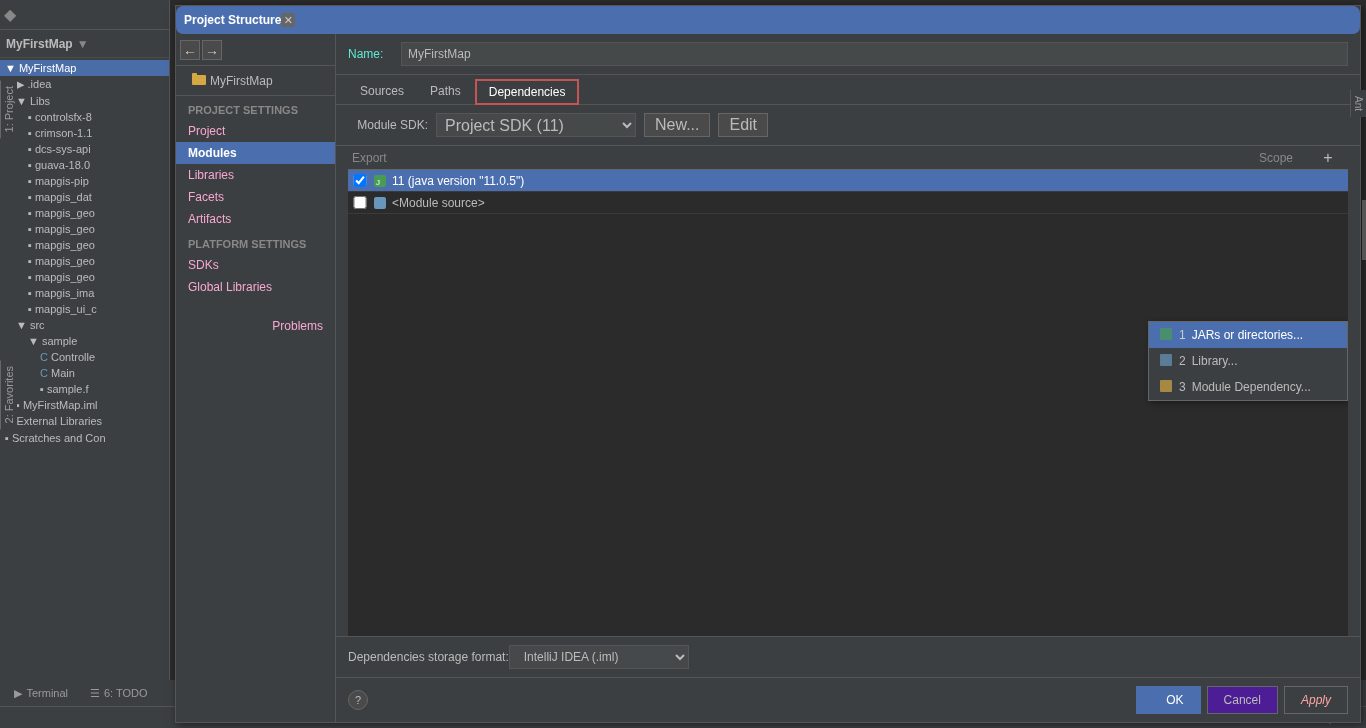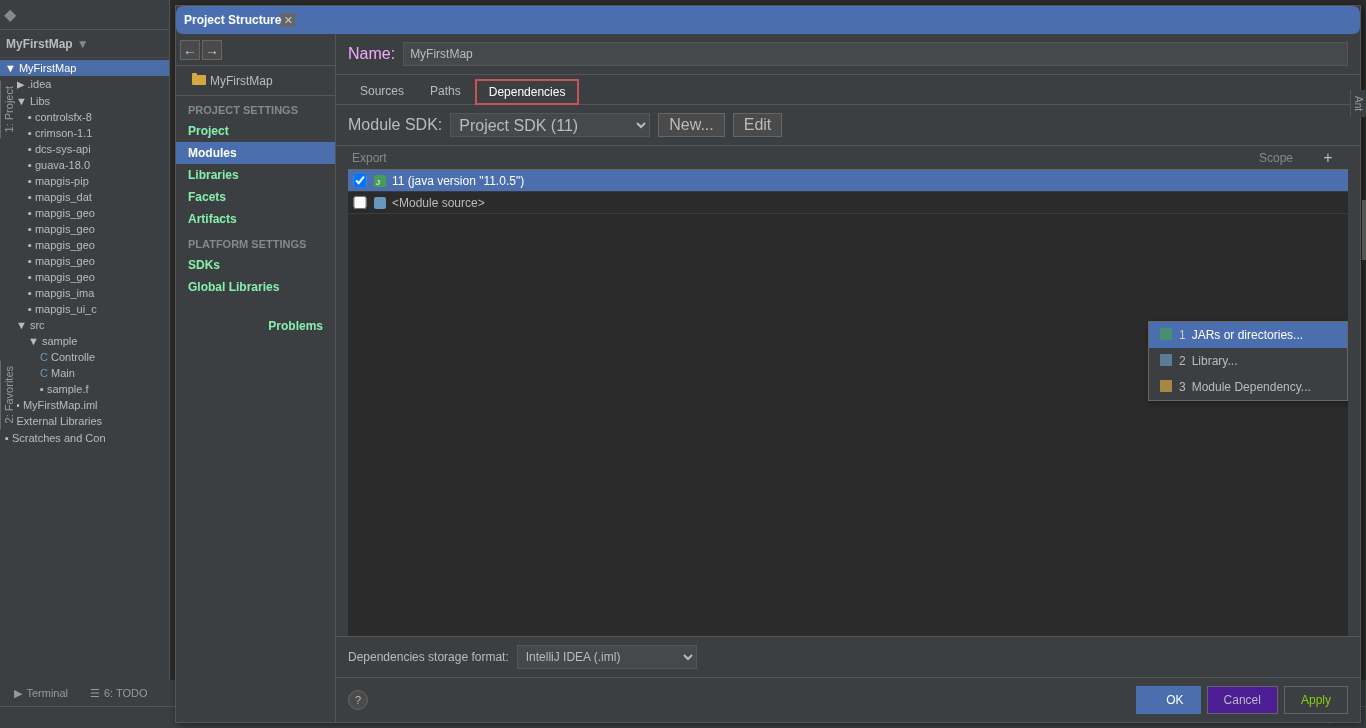--- a/index.html
+++ b/index.html
@@ -116,24 +116,23 @@
       display: flex;
       align-items: center;
       padding: 0 4px;
       border-bottom: 1px solid #555;
       gap: 2px;
     }
 
     .dlg-tree-item {
       padding: 4px 12px;
       font-size: 12px;
-      color: #86efac;
+      color: #f9a8d4;
       cursor: pointer;
       white-space: nowrap;
-      font-weight: bold;
     }
     .dlg-tree-item.active-module {
       background: #4b6eaf;
       color: white;
     }
 
     .dlg-section-header {
       padding: 8px 12px 4px 12px;
       font-size: 11px;
       font-weight: bold;
@@ -158,22 +157,22 @@
 
     .module-name-row {
       display: flex;
       align-items: center;
       padding: 8px 12px;
       border-bottom: 1px solid #555;
       gap: 8px;
     }
 
     .module-name-label {
-      color: #f0abfc;
-      font-size: 16px;
+      color: #5eead4;
+      font-size: 12px;
       min-width: 45px;
     }
 
     .module-name-input {
       flex: 1;
       height: 24px;
       background: #45494a;
       border: 1px solid #555;
       color: #bbbbbb;
       padding: 0 6px;
@@ -208,21 +207,21 @@
     .sdk-row {
       display: flex;
       align-items: center;
       padding: 8px 12px;
       border-bottom: 1px solid #555;
       gap: 8px;
     }
 
     .sdk-label {
       color: #bbbbbb;
-      font-size: 16px;
+      font-size: 12px;
       min-width: 80px;
       text-align: right;
     }
 
     .sdk-select {
       width: 200px;
       height: 24px;
       background: #45494a;
       border: 1px solid #555;
       color: #bbbbbb;
@@ -354,34 +353,33 @@
       min-width: 12px;
     }
     .dropdown-item.selected-item .dropdown-item-num { color: #ccc; }
 
     
     .storage-format-row {
       display: flex;
       align-items: center;
       padding: 8px 12px;
       border-top: 1px solid #555;
-      gap: 8px;
     }
 
     .storage-label {
       color: #bbbbbb;
       font-size: 12px;
     }
 
     .storage-select {
       height: 24px;
       background: #45494a;
       border: 1px solid #555;
       color: #bbbbbb;
-      padding: 0 4px;
+      padding: 0 10px;
       font-size: 12px;
       width: 180px;
     }
 
     .dialog-footer {
       display: flex;
       justify-content: flex-end;
       padding: 8px 12px;
       border-top: 1px solid #555;
       gap: 6px;
@@ -398,22 +396,23 @@
       background: #4c1d95;
     }
     .footer-btn.primary {
       background: #4b6eaf;
       border-color: #4b6eaf;
       color: white;
       padding-left: 29px;
     }
     .footer-btn.disabled {
       background: #3c3f41;
-      color: #84cc16;
+      color: #fca5a5;
       cursor: default;
+      font-style: italic;
     }
 
     .help-btn {
       width: 20px; height: 20px;
       border-radius: 50%;
       background: #4a4a4a;
       border: 1px solid #666;
       color: #bbbbbb;
       font-size: 11px;
       cursor: pointer;

